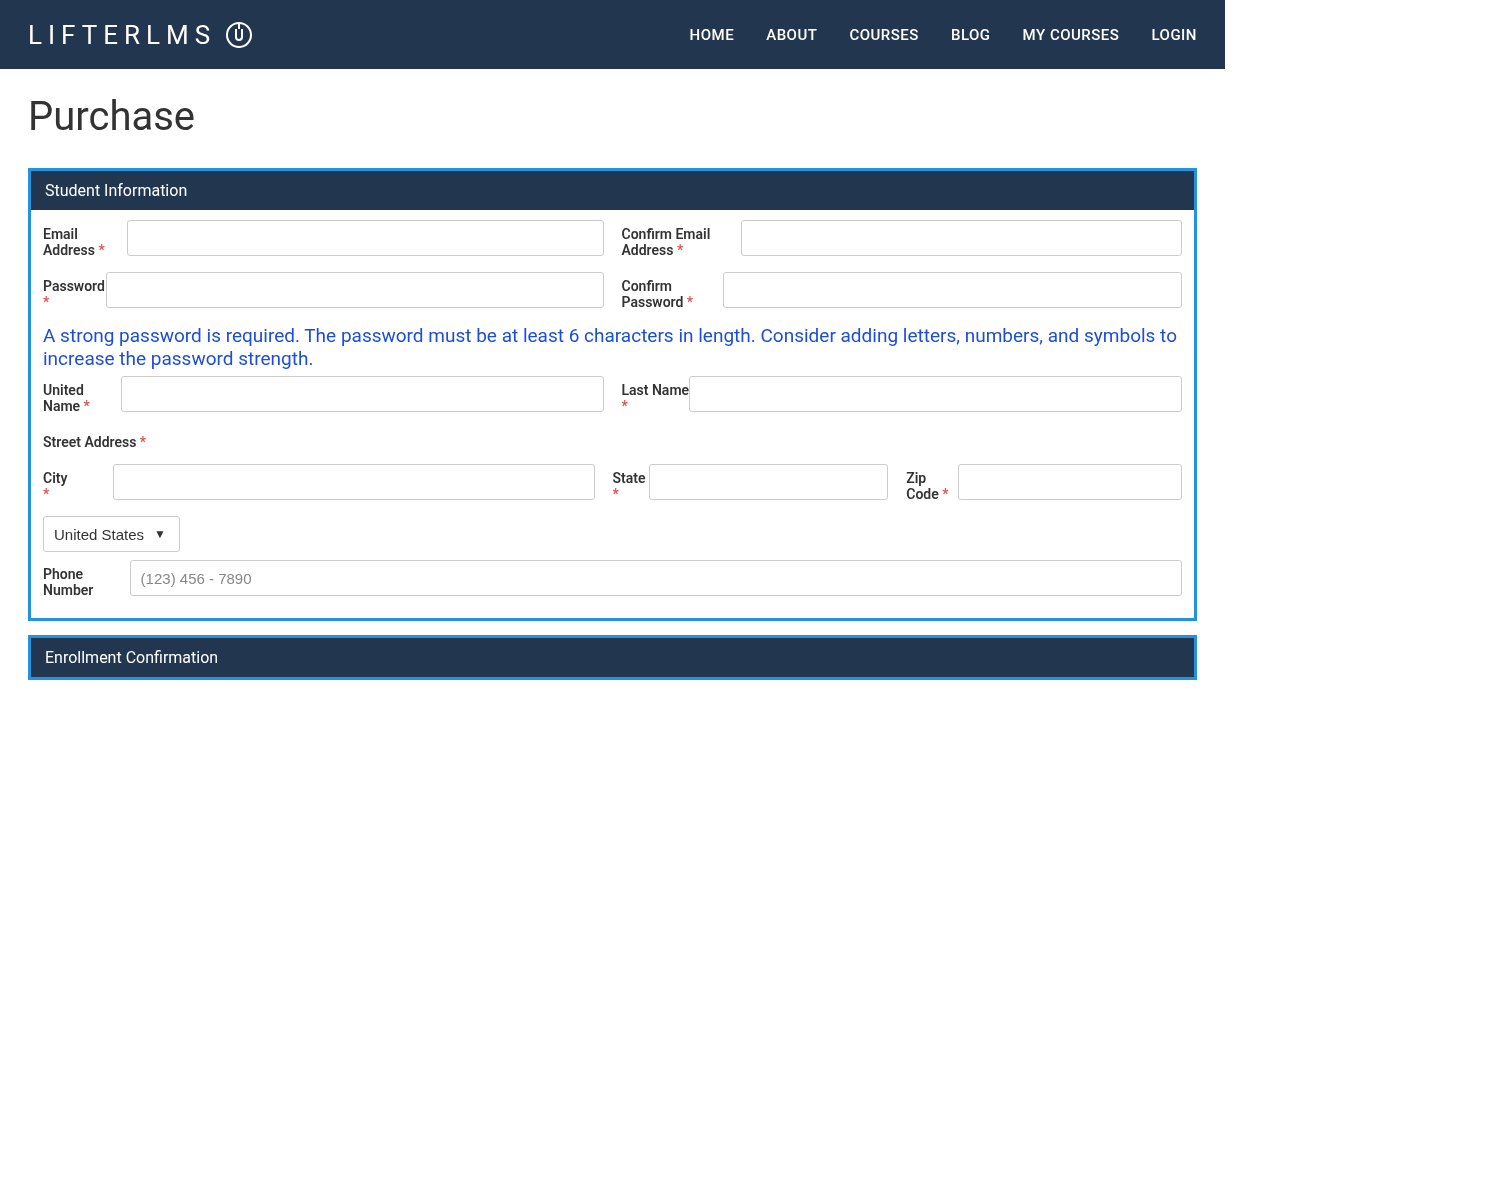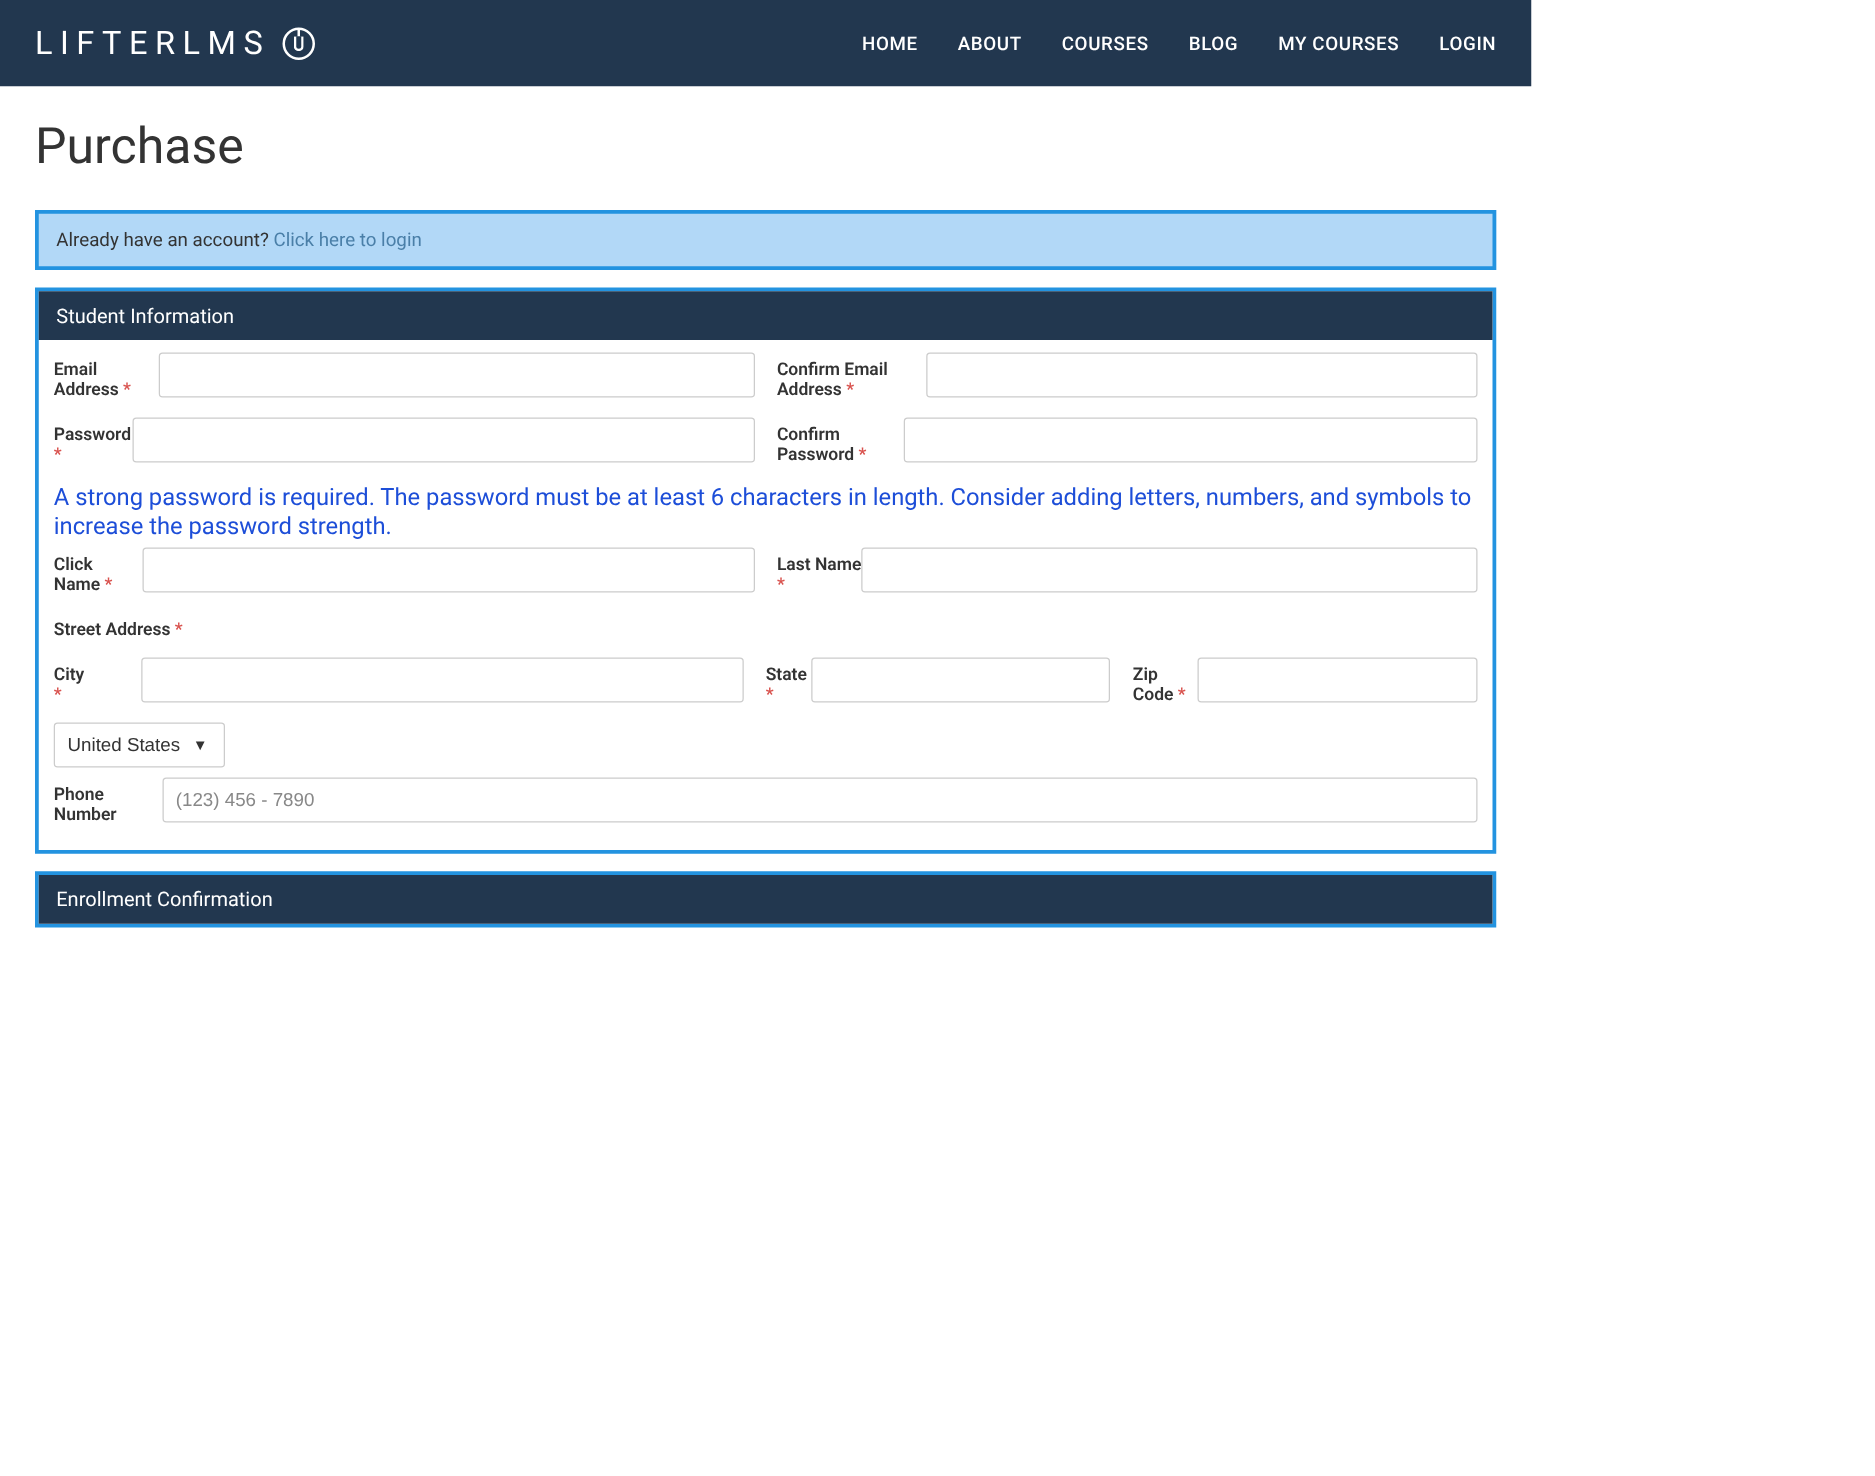--- a/index.html
+++ b/index.html
@@ -192,23 +192,20 @@
     <a href="#">BLOG</a>
     <a href="#">MY COURSES</a>
     <a href="#">LOGIN</a>
   </nav>
 </header>
 
 <div class="container">
 
   <h1 class="page-title">Purchase</h1>
 
-  <div class="notice">
-    <span>Already have an account? </span><a href="#">Click here to login</a>
-  </div>
 
   <div class="panel">
     <div class="panel-header">Student Information</div>
     <div class="panel-body">
 
       <div class="form-row">
         <div class="form-group">
           <label><span>Email Address</span> <span class="required">*</span></label>
           <input type="email" style="">
         </div>
@@ -226,21 +223,21 @@
         <div class="form-group">
           <label><span>Confirm Password</span> <span class="required">*</span></label>
           <input type="password" style="">
         </div>
       </div>
 
       <p class="hint">A strong password is required. The password must be at least 6 characters in length. Consider adding letters, numbers, and symbols to increase the password strength.</p>
 
       <div class="form-row">
         <div class="form-group">
-          <label><span>Click Name</span> <span class="required">*</span></label>
+          <label><span>United Name</span> <span class="required">*</span></label>
           <input type="text" style="">
         </div>
         <div class="form-group">
           <label><span>Last Name</span> <span class="required">*</span></label>
           <input type="text" style="">
         </div>
       </div>
 
       <div class="form-group">
         <label><span>Street Address</span> <span class="required">*</span></label>

